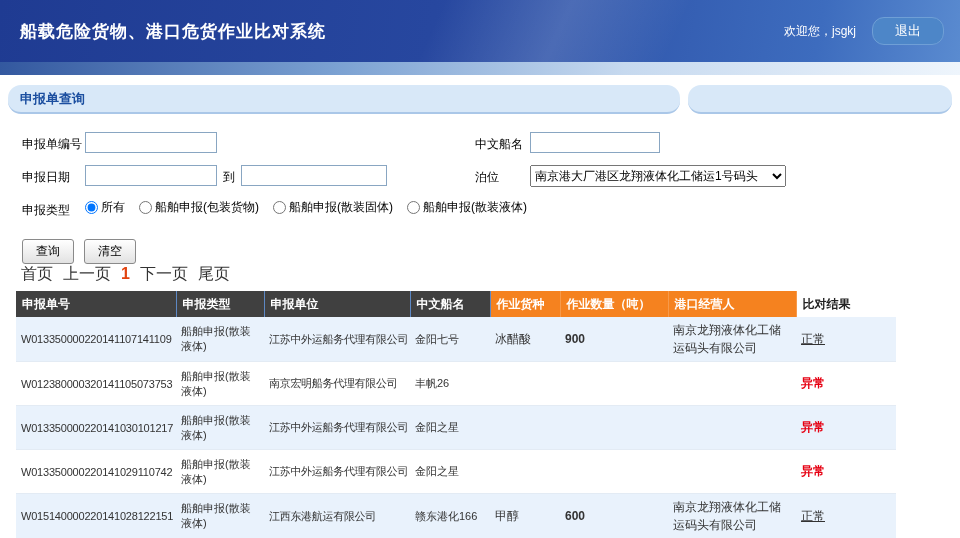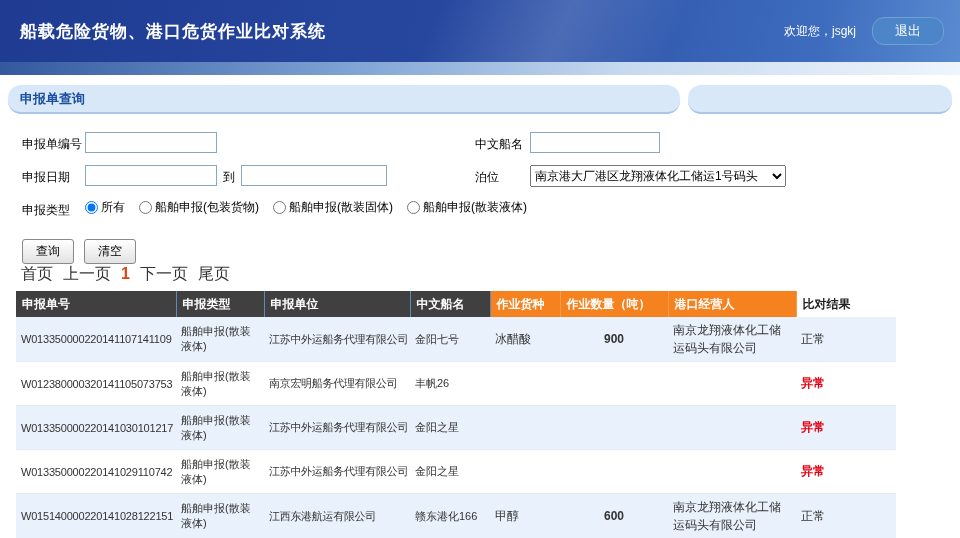--- a/index.html
+++ b/index.html
@@ -90,25 +90,25 @@
   .result-table tbody tr.alt { background:#e9f2fc; }
   .result-table tbody td {
     padding:4px 5px; vertical-align:middle; border-bottom:1px solid #e3ebf4;
     color:#333; overflow:hidden;
   }
   td.c-num  { font-size:11px; letter-spacing:-0.2px; white-space:nowrap; color:#222; }
   td.c-type { font-size:11px; color:#444; }
   td.c-unit { font-size:11px; letter-spacing:-0.3px; white-space:nowrap; }
   td.c-ship { font-size:11px; white-space:nowrap; }
   td.c-cargo    { color:#f08519; }
-  td.c-qty      { color:#f08519; text-align:center; font-weight:bold; }
+  td.c-qty      { color:#f08519; font-weight:bold; }
   td.c-operator { color:#f08519; line-height:1.5; }
   td.c-result   { padding-left:8px; }
   td.c-result span[data-status="error"]  { color:#e60012; font-weight:bold; }
-  td.c-result span[data-status="normal"] { color:#333; }
+  td.c-result span[data-status="normal"] { color:#333;text-decoration:underline; }
 </style>
 </head>
 <body>
 
 <header class="app-header">
   <h1 class="app-title">船载危险货物、港口危货作业比对系统</h1>
   <div class="header-right">
     <span class="welcome-text">欢迎您，jsgkj</span>
     <button class="logout-button">退出</button>
   </div>

